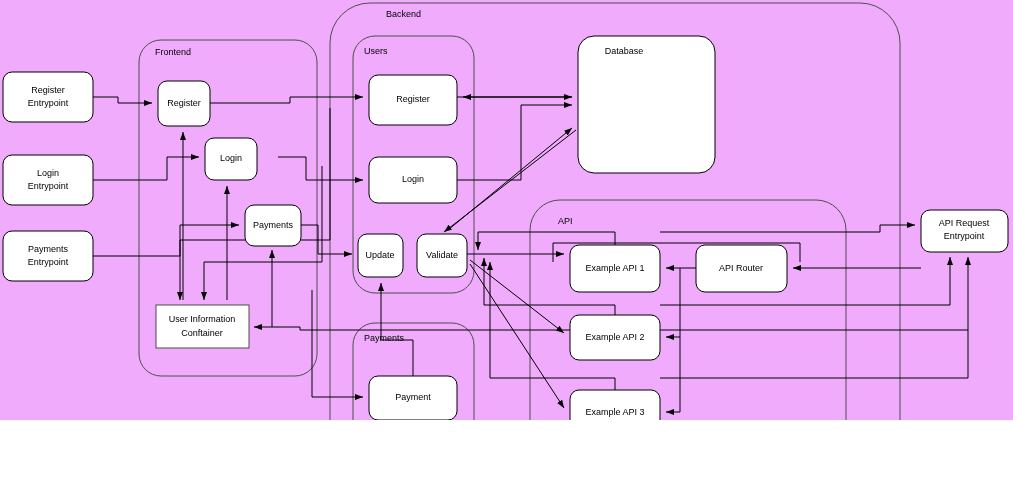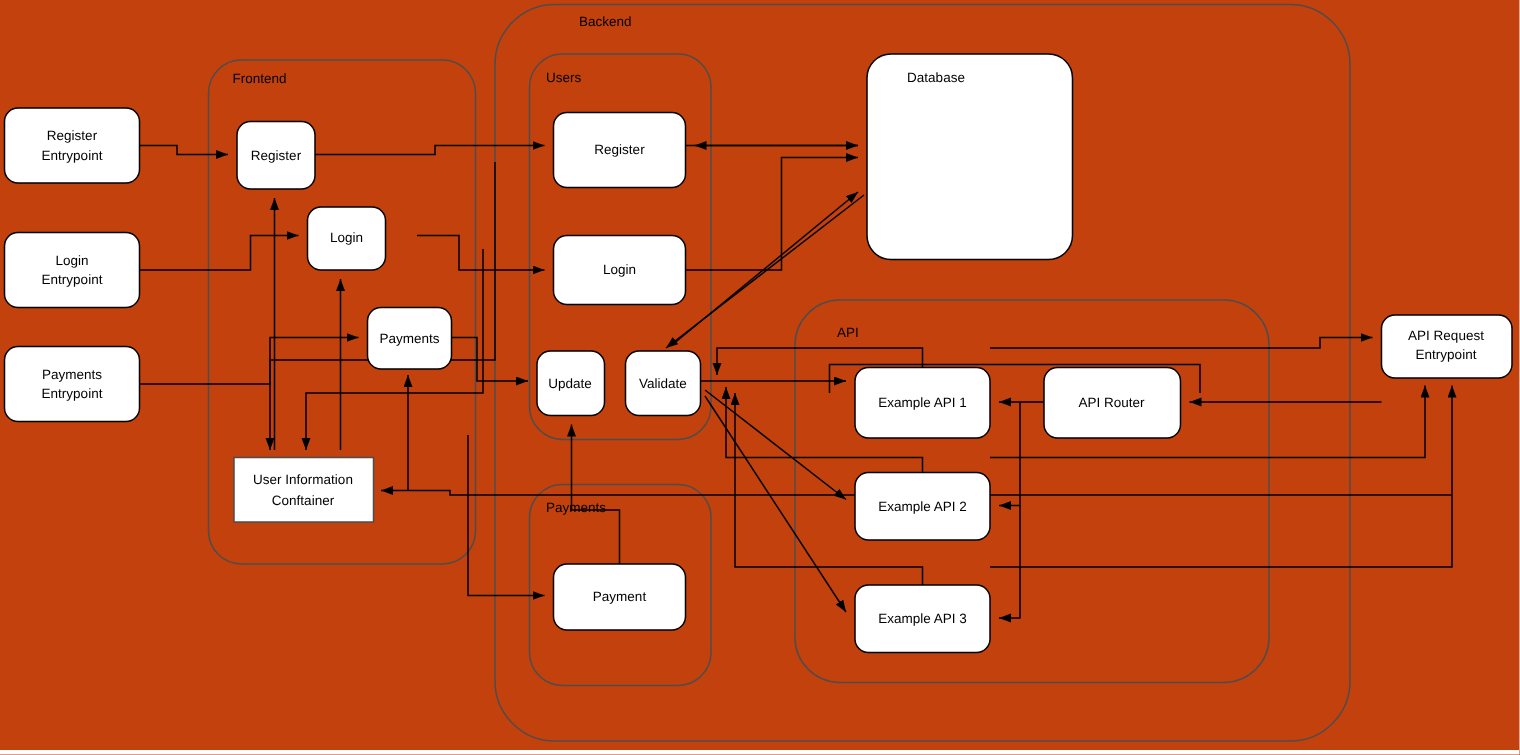--- a/index.html
+++ b/index.html
@@ -3,22 +3,22 @@
 <meta charset="utf-8">
 <style>
   html, body {
     margin: 0;
     padding: 0;
     background: #ffffff;
   }
   #diagram-root {
     position: relative;
     width: 1013px;
-    height: 500px;
-    background: #c2410c;
+    height: 420px;
+    background: #f0abfc;
     font-family: "Liberation Sans", sans-serif;
     overflow: hidden;
   }
   svg.canvas {
     position: absolute;
     top: 0;
     left: 0;
     width: 1013px;
     height: 503px;
   }

